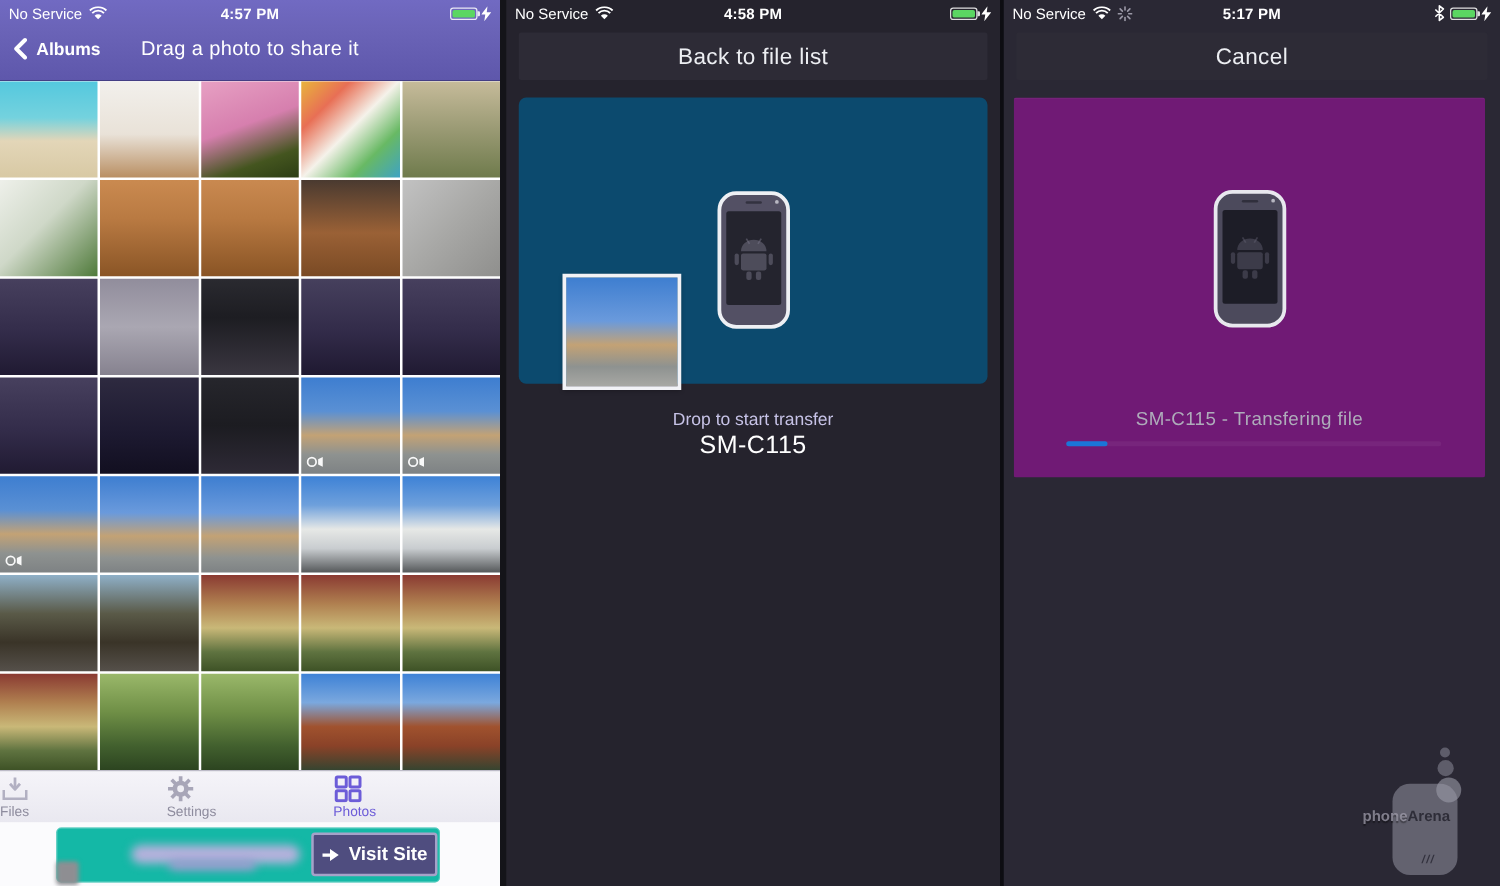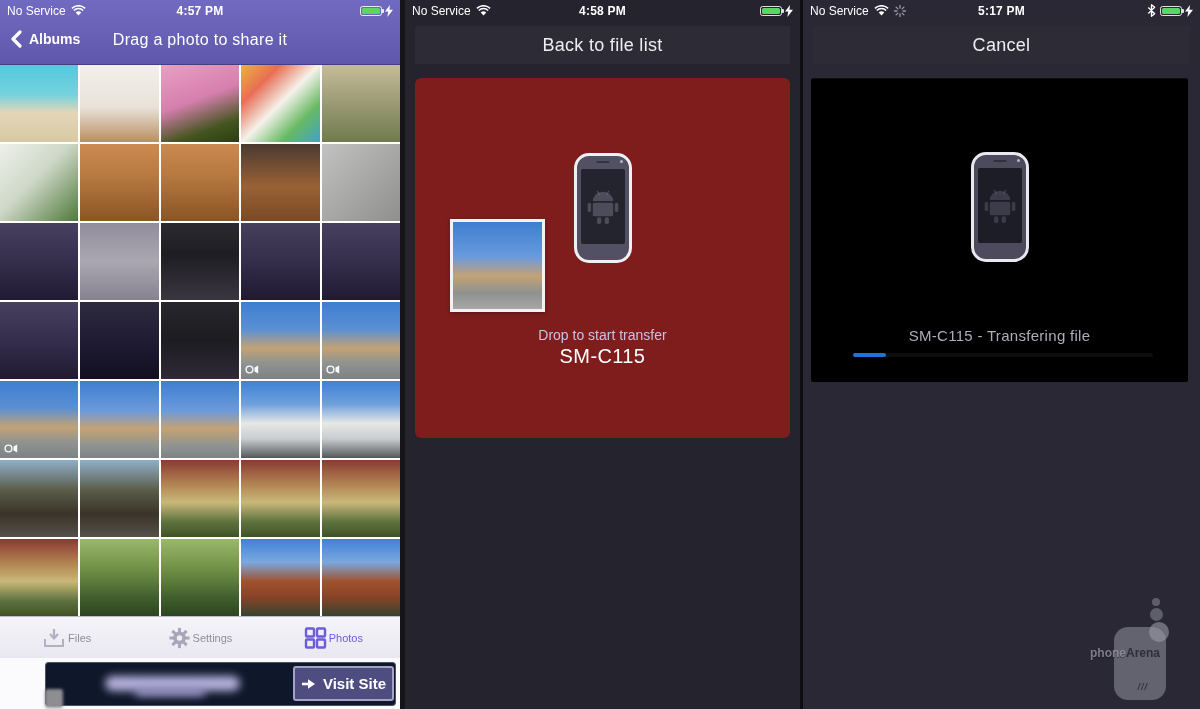--- a/index.html
+++ b/index.html
@@ -19,48 +19,48 @@
   
   #left { width:400px; background:#fff; }
   .l-header { position:absolute; top:0; left:0; right:0; height:65px; background:linear-gradient(180deg,#716ac2 0%,#6a63b7 40%,#5e57ab 100%); border-bottom:1px solid #443e84; }
   .l-nav { position:absolute; top:21px; left:0; right:0; height:43px; }
   .l-title { position:absolute; left:0; right:0; top:10px; text-align:center; color:#fff; font-size:16px; font-weight:400; letter-spacing:.3px; }
   .back-btn { position:absolute; left:10px; top:9px; display:flex; align-items:center; gap:7px; color:#fff; font-size:14px; font-weight:700; cursor:pointer; }
   .photo-grid { position:absolute; top:65px; left:0; width:400px; height:551px; display:grid; grid-template-columns:repeat(5,1fr); grid-template-rows:repeat(7,77px); gap:2px; background:#fff; overflow:hidden; }
   .cell { position:relative; }
   .badge { position:absolute; left:4px; bottom:4px; line-height:0; opacity:.95; }
   .tabbar { position:absolute; top:616px; left:0; right:0; height:42px; background:linear-gradient(180deg,#f5f4f9,#e9e8f0); border-top:1px solid #bdbbc8; display:flex; }
-  .tab { flex:1; display:flex; flex-direction:row; align-items:center; justify-content:center; gap:2px; cursor:pointer; }
+  .tab { flex:1; display:flex; flex-direction:column; align-items:flex-start; justify-content:center; gap:2px; cursor:pointer; }
   .tab .lbl { font-size:11px; color:#8e8c9e; }
   .tab.active .lbl { color:#6c5cd8; }
   .bottomstrip { position:absolute; top:658px; left:0; right:0; height:51px; background:#fbfbfd; }
-  .ad { position:absolute; left:45px; top:4px; width:351px; height:44px; border-radius:4px; background:#0f172a; box-shadow:inset 0 0 0 1px rgba(255,255,255,.25); }
+  .ad { position:absolute; left:45px; top:4px; width:307px; height:44px; border-radius:4px; background:#14b8a6; box-shadow:inset 0 0 0 1px rgba(255,255,255,.25); }
   .ad-blur1 { position:absolute; left:60px; top:14px; width:135px; height:15px; border-radius:8px; background:#b5b1dc; filter:blur(4px); }
   .ad-blur2 { position:absolute; left:90px; top:26px; width:70px; height:8px; border-radius:5px; background:#a19cd2; filter:blur(4px); }
   .ad-blob { position:absolute; left:0; bottom:-2px; width:18px; height:19px; border-radius:3px; background:#8e8e92; filter:blur(1.5px); }
   .visit-btn { position:absolute; right:2px; top:4px; width:101px; height:35px; background:#4f4d7f; border:2px solid #a5a2c8; border-radius:3px; display:flex; align-items:center; justify-content:center; gap:7px; color:#fff; font-weight:700; font-size:15px; cursor:pointer; }
 
   
   #mid { width:400px; background:#25232d; border-left:5px solid #141419; }
   #right { width:400px; background:#2a2834; border-left:3px solid #0d0d12; }
   .d-header { position:absolute; left:10px; right:10px; top:26px; height:38px; background:#2d2b36; border-radius:2px; display:flex; align-items:center; justify-content:center; color:#eceef2; font-size:18px; font-weight:400; letter-spacing:.3px; cursor:pointer; }
-  .dropzone { position:absolute; left:10px; right:10px; top:78px; height:360px; background:#7f1d1d; border-radius:6px; }
+  .dropzone { position:absolute; left:10px; right:10px; top:78px; height:229px; background:#0c4a6e; border-radius:6px; }
   .dz-thumb { position:absolute; left:35px; top:141px; width:95px; height:93px; border:3px solid #f2f2f6; background:linear-gradient(180deg,#3e7ed0 0%,#6a9adc 40%,#c3a275 62%,#8e9290 82%,#a8a8a4 100%); box-shadow:0 1px 4px rgba(0,0,0,.3); }
   .dz-hint { position:absolute; top:249px; left:0; right:0; text-align:center; font-size:14px; color:#c6c2e6; }
   .dz-device { position:absolute; top:267px; left:0; right:0; text-align:center; font-size:20px; color:#fff; letter-spacing:.4px; }
 
   .phone-icon { position:absolute; left:50%; transform:translateX(-50%); width:58px; height:110px; border:3px solid #eef0f4; border-radius:15px; background:#535064; }
   .phone-icon .screen { position:absolute; left:4px; right:4px; top:13px; bottom:16px; background:#24242e; border-radius:2px; display:flex; align-items:center; justify-content:center; }
   .phone-icon .spk { position:absolute; top:5px; left:50%; transform:translateX(-50%); width:13px; height:2px; background:rgba(25,25,35,.55); border-radius:1px; }
   .phone-icon .cam { position:absolute; top:4px; right:6px; width:3px; height:3px; border-radius:50%; background:rgba(240,240,246,.65); }
   .phone-dark { background:#4c4a5c; border-color:#e8e8ee; }
   .phone-dark .screen { background:#1d1d27; }
   .dz-phone { top:75px; }
 
-  .r-card { position:absolute; left:8px; right:12px; top:78px; height:304px; background:#000000; border-top:1px solid rgba(255,255,255,.05); border-radius:2px; }
+  .r-card { position:absolute; left:8px; right:12px; top:78px; height:304px; background:#701a75; border-top:1px solid rgba(255,255,255,.05); border-radius:2px; }
   .r-phone { top:73px; }
   .r-status-text { position:absolute; top:248px; left:0; right:0; text-align:center; font-size:15px; color:#aeacba; letter-spacing:.3px; }
   .r-progress { position:absolute; top:274px; left:42px; width:300px; height:4px; border-radius:2px; background:rgba(255,255,255,.05); }
   .r-progress .p-fill { height:100%; border-radius:2px; background:#1a75d8; }
 
   
   .watermark { position:absolute; right:12px; bottom:7px; width:130px; height:105px; pointer-events:none; }
   .wm-rect { position:absolute; right:22px; bottom:2px; width:52px; height:73px; border-radius:14px; background:rgba(146,146,160,.55); }
   .wm-b1 { position:absolute; right:28px; bottom:96px; width:8px; height:8px; border-radius:50%; background:rgba(146,146,160,.5); }
   .wm-b2 { position:absolute; right:25px; bottom:81px; width:13px; height:13px; border-radius:50%; background:rgba(146,146,160,.5); }

